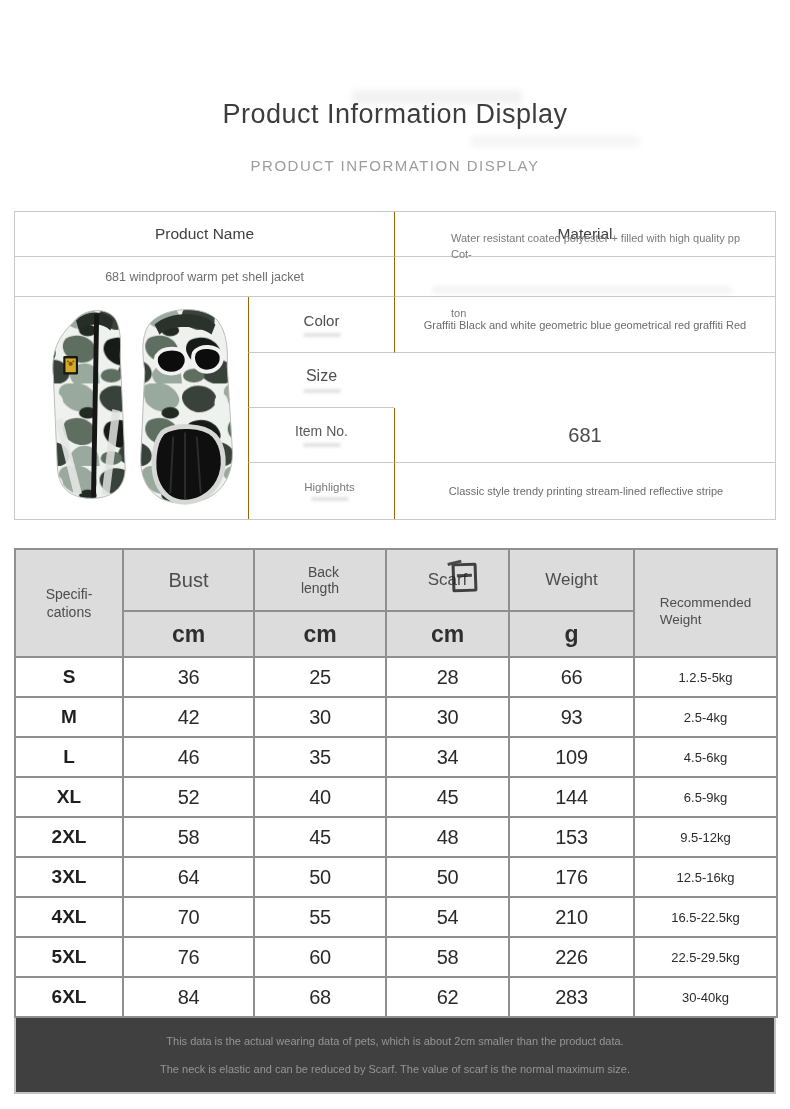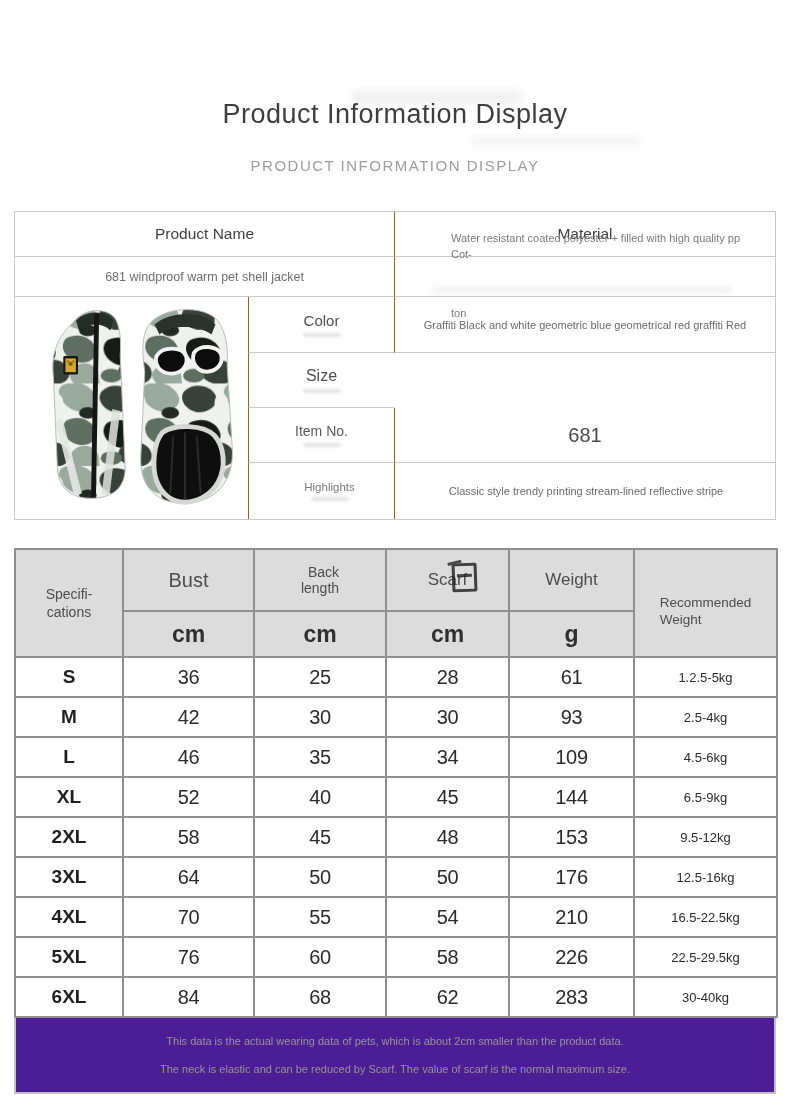--- a/index.html
+++ b/index.html
@@ -76,21 +76,21 @@
   .artifact{position:absolute;left:54%;top:13px;width:19px;height:23px;
     border:3px solid #1e1e1e;border-radius:2px;opacity:.82;transform:rotate(-2deg);}
   .artifact::before{content:"";position:absolute;left:2px;top:8px;right:2px;height:3px;
     background:#262626;}
   .artifact::after{content:"";position:absolute;left:-7px;top:-5px;width:14px;height:3px;
     background:#2a2a2a;transform:rotate(-12deg);}
 
   
   .notes{box-sizing:border-box;width:762px;height:76px;border:2px solid #c2c2c2;border-top:none;
     display:flex;flex-direction:column;justify-content:space-evenly;align-items:center;
-    background:#4c1d95;}
+    background:#404040;}
   .note-line{font-size:11px;color:#959595;}
 </style>
 </head>
 <body>
 
 <div class="sm sm1"></div>
 <div class="sm sm2"></div>
 <div class="sm sm3"></div>
 
 <div class="page-title">Product Information Display</div>
@@ -195,21 +195,21 @@
         <td>cm</td>
         <td>cm</td>
         <td>g</td>
       </tr>
 
       <tr class="dr">
         <td class="sz">S</td>
         <td class="num">36</td>
         <td class="num">25</td>
         <td class="num">28</td>
-        <td class="num">61</td>
+        <td class="num">66</td>
         <td class="rec">1.2.5-5kg</td>
       </tr>
       <tr class="dr">
         <td class="sz">M</td>
         <td class="num">42</td>
         <td class="num">30</td>
         <td class="num">30</td>
         <td class="num">93</td>
         <td class="rec">2.5-4kg</td>
       </tr>

